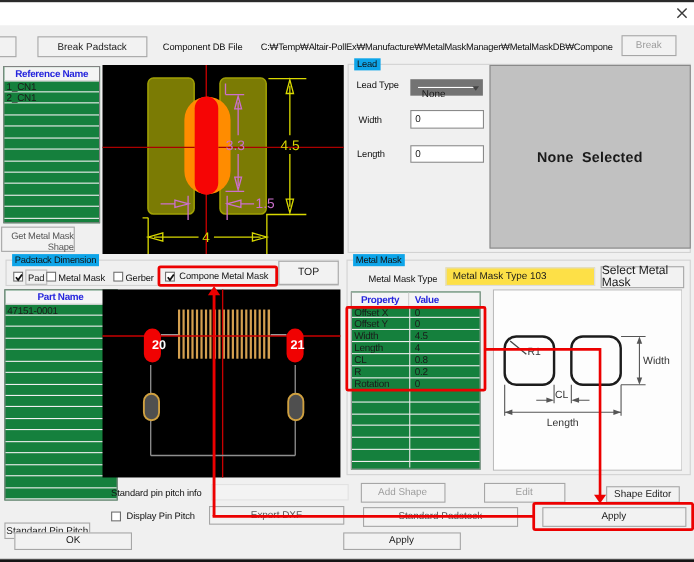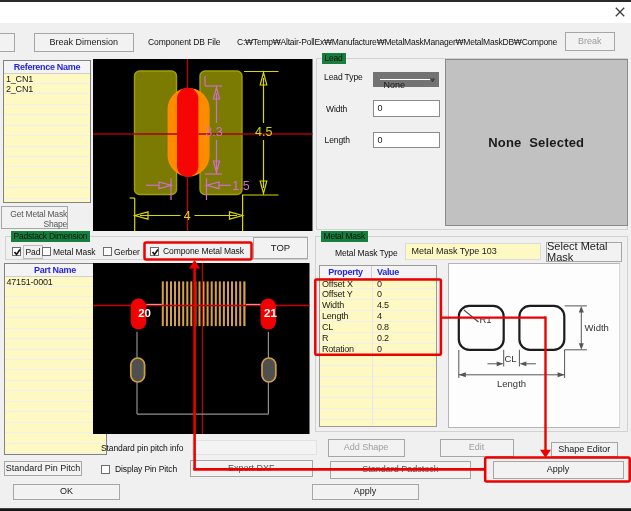--- a/index.html
+++ b/index.html
@@ -1,38 +1,38 @@
 <!DOCTYPE html>
 <html><head><meta charset="utf-8"><style>
 *{box-sizing:border-box;margin:0;padding:0}
 html,body{width:631px;height:511px;overflow:hidden}
 body{font-family:"Liberation Sans",sans-serif;background:#f0f0f0;position:relative;color:#1a1a1a}
 .abs{position:absolute}
 .btn{position:absolute;background:#f2f2f2;border:1px solid #a6a6a6;display:flex;align-items:center;justify-content:center;font-size:9px;color:#1a1a1a;line-height:1}
 .lbl{position:absolute;font-size:8.5px;letter-spacing:-0.1px;white-space:nowrap;color:#111}
 .gb{position:absolute;border:1px solid #d2d2d2}
-.gb>span{position:absolute;top:-6px;left:5px;background:#15803d;padding:0 3px;font-size:8.5px;letter-spacing:-0.2px;color:#111;line-height:11px;white-space:nowrap}
-.tbl{position:absolute;background:#fef9c3;border:1px solid #828282}
+.gb>span{position:absolute;top:-6px;left:5px;background:#0ea5e9;padding:0 3px;font-size:8.5px;letter-spacing:-0.2px;color:#111;line-height:11px;white-space:nowrap}
+.tbl{position:absolute;background:#15803d;border:1px solid #828282}
 .thead{height:12.5px;background:#f4f4f4;border-bottom:1px solid #cfcfcf;color:#2525dd;font-size:9px;font-weight:bold;letter-spacing:-0.3px;text-align:center;line-height:12px}
 .row{height:10.45px;border-bottom:1px solid #efefef;font-size:9px;line-height:10px;padding-left:2px;letter-spacing:-0.2px;white-space:nowrap}
 .cb{position:absolute;width:9px;height:9px;background:#fff;border:1px solid #6e6e6e}
 .cb svg{position:absolute;left:0;top:0}
 </style></head>
 <body>
 
 <div class="abs" style="left:0;top:0;width:631px;height:23px;background:#fff;border-top:2px solid #2a2a2a"></div>
 <svg class="abs" style="left:614.5px;top:6.5px" width="10" height="10" viewBox="0 0 10 10">
     <path d="M0.8 0.8 L9.2 9.2 M9.2 0.8 L0.8 9.2" stroke="#3c3c3c" stroke-width="1.3" fill="none"></path>
   </svg>
 
 <div class="abs" style="left:0;top:507.5px;width:631px;height:1.5px;background:#454545"></div>
 <div class="abs" style="left:0;top:509px;width:631px;height:2px;background:#151515"></div>
 
 <div class="btn" style="left:-8px;top:32.5px;width:23px;height:19px"></div>
-<div class="btn" style="left:33.5px;top:32.5px;width:100.5px;height:19px">Break Dimension</div>
+<div class="btn" style="left:33.5px;top:32.5px;width:100.5px;height:19px">Break Padstack</div>
 <div class="lbl" style="left:148px;top:37px">Component DB File</div>
 <div class="lbl" style="left:237px;top:37px;letter-spacing:-0.22px">C:₩Temp₩Altair-PollEx₩Manufacture₩MetalMaskManager₩MetalMaskDB₩Compone</div>
 <div class="btn" style="left:565px;top:32px;width:49.5px;height:18.5px;color:#9c9c9c">Break</div>
 
 <div class="tbl" style="left:3px;top:60px;width:88px;height:143px">
   <div class="thead">Reference Name</div>
   <div class="row">1_CN1</div>
   <div class="row">2_CN1</div>
   <div class="row"></div>
     <div class="row"></div>
@@ -191,21 +191,21 @@
   <g font-size="11.5" font-weight="bold" font-family="Liberation Sans,sans-serif" fill="#fff" text-anchor="middle">
     <text x="51.6" y="54.2">20</text>
     <text x="177.5" y="54.2">21</text>
   </g>
 </svg>
 
 <div class="gb" style="left:314.5px;top:236px;width:313.5px;height:196px">
     <span>Metal Mask</span>
   </div>
 <div class="lbl" style="left:335px;top:247.5px">Metal Mask Type</div>
-<div class="abs" style="left:404.5px;top:243px;width:136.5px;height:17px;background:#fef9c3;border:1px solid #dcdcdc;font-size:9px;line-height:15px;padding-left:6px">Metal Mask Type 103</div>
+<div class="abs" style="left:404.5px;top:243px;width:136.5px;height:17px;background:#fde047;border:1px solid #dcdcdc;font-size:9px;line-height:15px;padding-left:6px">Metal Mask Type 103</div>
 <div class="btn" style="left:546px;top:241.5px;width:76px;height:20px;font-size:11px">Select Metal Mask</div>
 
 <div class="tbl" style="left:319px;top:264.5px;width:117.5px;height:162.5px;border-color:#9a9a9a">
   <div style="height:13px;border-bottom:1px solid #cfcfcf;font-size:9px;font-weight:bold;letter-spacing:-0.3px;color:#2525dd;display:flex;line-height:12.5px;background:#f4f4f4">
     <div style="width:52px;text-align:center;border-right:1px solid #cfcfcf">Property</div>
     <div style="flex:1;text-align:left;padding-left:5px">Value</div>
   </div>
   <div style="position:absolute;left:52px;top:13px;bottom:1px;width:1px;background:#e8e8e8"></div>
   <div class="row" style="height:10.9px;line-height:10.5px">Offset X<span style="position:absolute;left:57px">0</span></div>
   <div class="row" style="height:10.9px;line-height:10.5px">Offset Y<span style="position:absolute;left:57px">0</span></div>
@@ -253,21 +253,21 @@
     <text x="56.5" y="98.5">CL</text>
     <text x="49" y="124">Length</text>
   </g>
 </svg>
 
 <div class="btn" style="left:327.5px;top:439px;width:77px;height:17.5px;color:#9e9e9e">Add Shape</div>
 <div class="btn" style="left:439.5px;top:439px;width:74px;height:17.5px;color:#9e9e9e">Edit</div>
 <div class="btn" style="left:551px;top:441.5px;width:66.5px;height:15.5px">Shape Editor</div>
 <div class="lbl" style="left:101px;top:443px">Standard pin pitch info</div>
 <div class="abs" style="left:192px;top:440px;width:125px;height:15px;background:#f3f3f3;border:1px solid #e2e2e2"></div>
-<div class="btn" style="left:4px;top:461px;width:78px;height:15px">Standard Pin Pitch</div>
+<div class="btn" style="left:4px;top:475px;width:78px;height:15px">Standard Pin Pitch</div>
 <div class="cb" style="left:101px;top:464.5px"></div>
 <div class="lbl" style="left:115px;top:464px">Display Pin Pitch</div>
 <div class="btn" style="left:189.5px;top:459.5px;width:123.5px;height:17.5px;color:#555">Export DXF</div>
 <div class="btn" style="left:330px;top:460.5px;width:140.5px;height:18.5px;color:#555">Standard Padstock</div>
 <div class="btn" style="left:492.5px;top:460.5px;width:131px;height:18px">Apply</div>
 <div class="btn" style="left:13px;top:484px;width:107px;height:15.5px">OK</div>
 <div class="btn" style="left:311.5px;top:483.5px;width:107px;height:16px">Apply</div>
 
 <svg class="abs" style="left:0;top:0;z-index:50;pointer-events:none" width="631" height="511" viewBox="0 0 631 511">
   <g stroke="#ec0000" fill="none">

